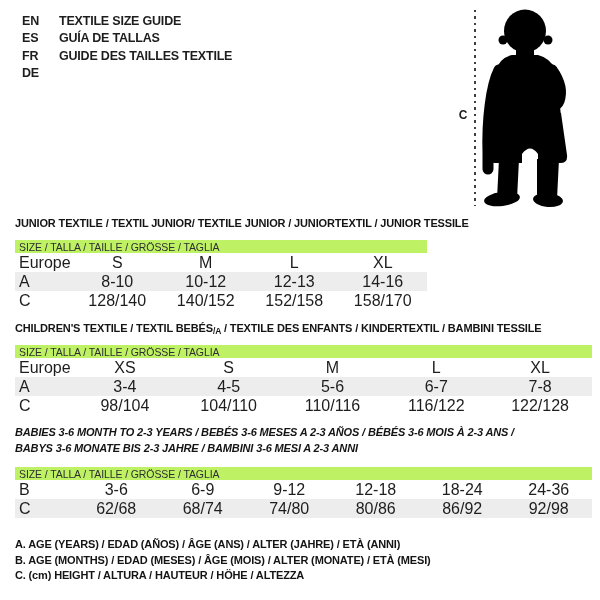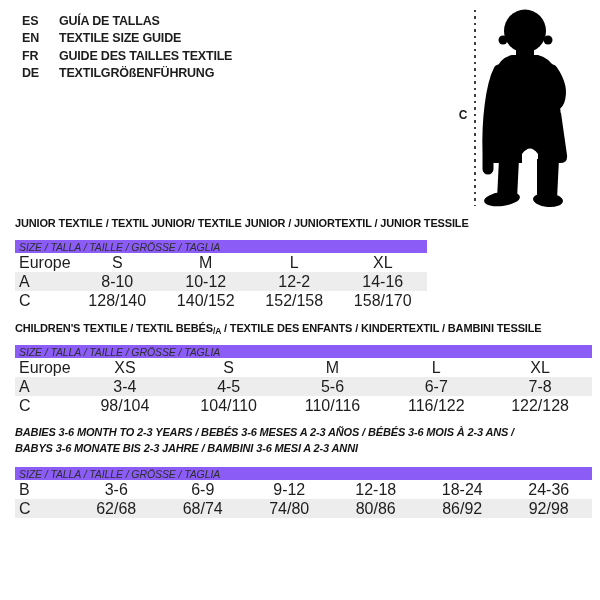--- a/index.html
+++ b/index.html
@@ -22,52 +22,51 @@
   
   .sec-title{position:absolute;left:15px;font-size:11px;font-weight:bold;color:#141414;
     letter-spacing:-0.15px;white-space:nowrap;line-height:16px;}
   .sub{font-size:8.5px;vertical-align:-2px;}
 
   
   .size-table{position:absolute;left:15px;}
   .t-junior{top:240px;width:412px;}
   .t-children{top:345px;width:577px;}
   .t-babies{top:467px;width:577px;}
-  .band{height:13px;background:#8b5cf6;display:flex;align-items:center;
-    padding-left:4px;font-size:10.5px;color:#2e2e2e;letter-spacing:-0.1px;font-style:italic;}
+  .band{height:13px;background:#bef264;display:flex;align-items:center;
+    padding-left:4px;font-size:10.5px;color:#2e2e2e;letter-spacing:-0.1px;}
   .trow{display:flex;height:19px;align-items:flex-end;font-size:16px;}
   .trow.shaded{background:#ededed;}
   .tlabel{width:58px;padding-left:4px;text-align:left;flex:0 0 auto;box-sizing:border-box;}
   .tcell{flex:1 1 0;text-align:center;}
 
   
   .footnotes{position:absolute;left:15px;top:537px;font-size:11px;font-weight:bold;
     line-height:15.5px;letter-spacing:-0.15px;color:#141414;white-space:nowrap;}
 </style>
 </head>
 <body>
 
 <div class="canvas">
 
   <div class="lang-list">
     <div class="lang-row">
+      <span class="lang-code">EN</span>
+      <span class="lang-label">TEXTILE SIZE GUIDE</span>
+    </div>
+    <div class="lang-row">
       <span class="lang-code">ES</span>
       <span class="lang-label">GUÍA DE TALLAS</span>
-    </div>
-    <div class="lang-row">
-      <span class="lang-code">EN</span>
-      <span class="lang-label">TEXTILE SIZE GUIDE</span>
     </div>
     <div class="lang-row">
       <span class="lang-code">FR</span>
       <span class="lang-label">GUIDE DES TAILLES TEXTILE</span>
     </div>
     <div class="lang-row">
       <span class="lang-code">DE</span>
-      <span class="lang-label">TEXTILGRÖßENFÜHRUNG</span>
     </div>
   </div>
 
   <div class="measure-line"></div>
   <div class="measure-label">C</div>
   <svg class="silhouette" width="100" height="200" viewBox="0 0 100 200">
     <g fill="#000000">
       <ellipse cx="47" cy="23" rx="21" ry="21.5"></ellipse>
       <circle cx="25" cy="32" r="4.5"></circle>
       <circle cx="70" cy="32" r="4.5"></circle>
@@ -90,21 +89,21 @@
       <div class="tlabel">Europe</div>
       <div class="tcell">S</div>
       <div class="tcell">M</div>
       <div class="tcell">L</div>
       <div class="tcell">XL</div>
     </div>
     <div class="trow shaded">
       <div class="tlabel">A</div>
       <div class="tcell">8-10</div>
       <div class="tcell">10-12</div>
-      <div class="tcell">12-2</div>
+      <div class="tcell">12-13</div>
       <div class="tcell">14-16</div>
     </div>
     <div class="trow">
       <div class="tlabel">C</div>
       <div class="tcell">128/140</div>
       <div class="tcell">140/152</div>
       <div class="tcell">152/158</div>
       <div class="tcell">158/170</div>
     </div>
   </div>
@@ -157,14 +156,19 @@
       <div class="tlabel">C</div>
       <div class="tcell">62/68</div>
       <div class="tcell">68/74</div>
       <div class="tcell">74/80</div>
       <div class="tcell">80/86</div>
       <div class="tcell">86/92</div>
       <div class="tcell">92/98</div>
     </div>
   </div>
 
+  <div class="footnotes">
+    <div>A. AGE (YEARS) / EDAD (AÑOS) / ÂGE (ANS) / ALTER (JAHRE) / ETÀ (ANNI)</div>
+    <div>B. AGE (MONTHS) / EDAD (MESES) / ÂGE (MOIS) / ALTER (MONATE) / ETÀ (MESI)</div>
+    <div>C. (cm) HEIGHT / ALTURA / HAUTEUR / HÖHE / ALTEZZA</div>
+  </div>
 
 </div>
 
 </body></html>

